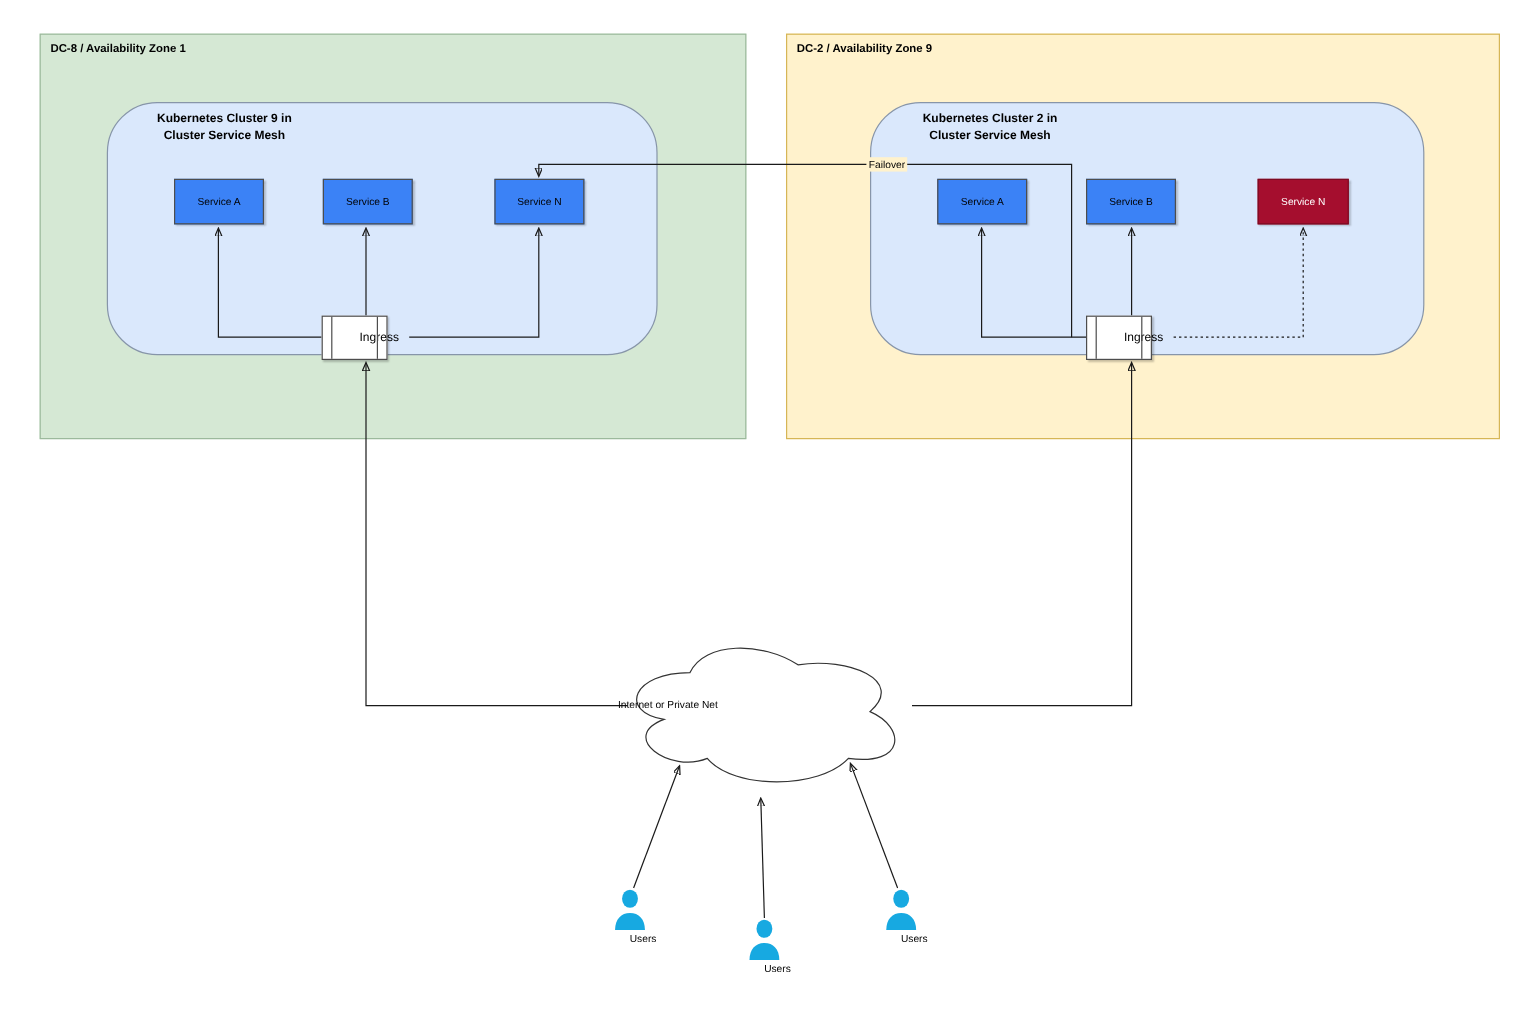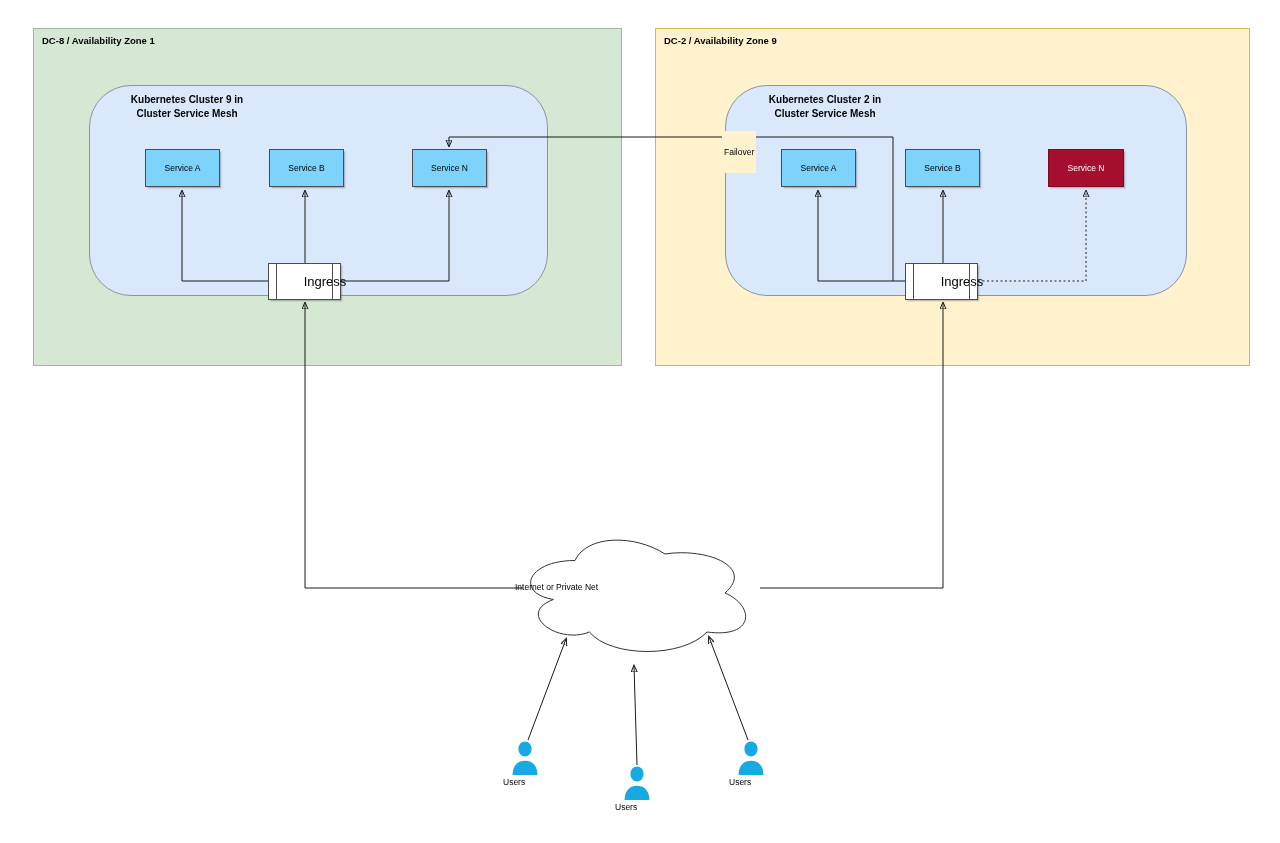--- a/index.html
+++ b/index.html
@@ -24,46 +24,46 @@
              background:#DAE8FC; border:1px solid #8795A9; border-radius:42px; }
   .cluster.c1 { left:89px;  top:85px; width:459px; height:211px; }
   .cluster.c2 { left:725px; top:85px; width:462px; height:211px; }
   .cluster-title { position:absolute; width:200px; text-align:center;
                    font-size:10px; font-weight:bold; line-height:14px; }
   .cluster-title.t1 { left:87px;  top:93px; }
   .cluster-title.t2 { left:725px; top:93px; }
 
   
   .svc { position:absolute; box-sizing:border-box; width:75px; height:38px;
-         background:#7dd3fc; border:1px solid #4D4D4D;
+         background:#3b82f6; border:1px solid #4D4D4D;
          display:flex; align-items:center; justify-content:center;
          font-size:8.5px; box-shadow:1.5px 1.5px 1.5px rgba(0,0,0,0.22); }
   .svc.failed { background:#A50E2E; border-color:#7d0a22; color:#ffffff; }
 
   
-  .ingress { position:absolute; box-sizing:border-box; width:73px; height:37px;
+  .ingress { position:absolute; box-sizing:border-box; width:55px; height:37px;
              background:#ffffff; border:1px solid #4D4D4D;
              display:flex; align-items:center; justify-content:center;
-             font-size:13px; box-shadow:1.5px 1.5px 1.5px rgba(0,0,0,0.22);padding-left:41px; }
+             font-size:10px; box-shadow:1.5px 1.5px 1.5px rgba(0,0,0,0.22);padding-left:41px; }
   .ingress .bar { position:absolute; top:0; bottom:0; width:0;
                   border-left:1px solid #4D4D4D; }
   .ingress .bar.l { left:7px; }
   .ingress .bar.r { right:7px; }
 
   
   svg.connectors { position:absolute; left:0; top:0; }
   svg.connectors path { fill:none; stroke:#1a1a1a; stroke-width:1; }
   svg.connectors path.dotted { stroke-dasharray:2 2.5; }
 
   
   .small-label { position:absolute; font-size:8.5px; white-space:nowrap; }
-  .failover-label { background:#FFF2CC; padding:16px 2px; }
+  .failover-label { background:#FFF2CC; padding:1px 2px; }
   .cloud-label { position:absolute; left:515px; top:582px; width:240px;
                  text-align:left; font-size:8.5px; }
-  .user-label { position:absolute; width:44px; text-align:left; font-size:8.5px; }
+  .user-label { position:absolute; width:44px; text-align:right; font-size:8.5px; }
 
   .user-icon { position:absolute; width:28px; height:35px; }
   .cloud-svg { position:absolute; left:515px; top:528px; }
 </style>
 </head>
 <body>
 
 <div class="canvas">
 
   <div class="zone dc1">

